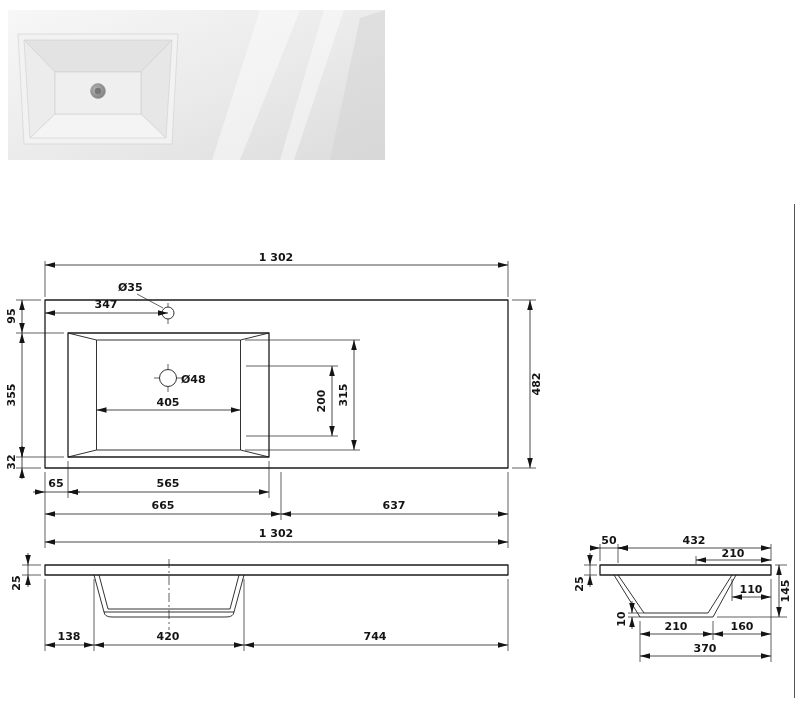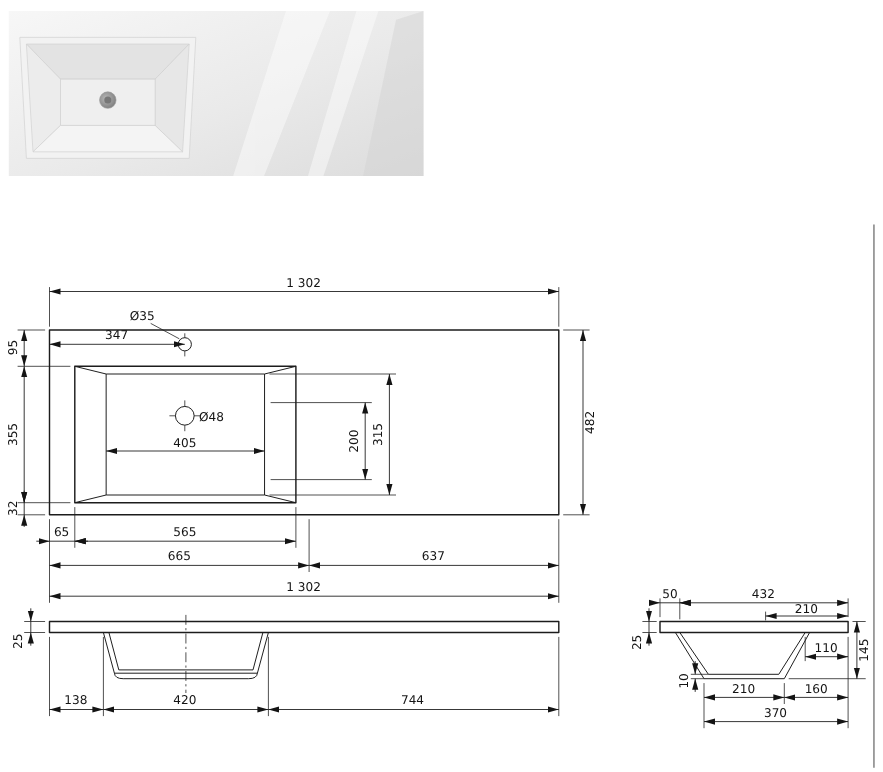--- a/index.html
+++ b/index.html
@@ -1,17 +1,17 @@
 <!DOCTYPE html>
 <html><head>
 <meta charset="utf-8">
 <style>
   html,body{margin:0;padding:0;background:#fff;}
   .page{position:relative;width:803px;height:702px;background:#ffffff;overflow:hidden;
-        font-family:"DejaVu Sans","Liberation Sans",sans-serif;}
+        font-family:"DejaVu Sans","Liberation Sans",sans-serif;font-weight:bold;}
   .page svg{position:absolute;left:0;top:0;}
   svg text{font-family:"DejaVu Sans","Liberation Sans",sans-serif;font-size:11px;fill:#141414;}
   .obj {fill:none;stroke:#1c1c1c;stroke-width:1.3;stroke-linejoin:round;}
   .obj2{fill:none;stroke:#1c1c1c;stroke-width:0.9;stroke-linejoin:round;}
   .hole{fill:#ffffff;stroke:#1c1c1c;stroke-width:0.9;}
   .dim {fill:none;stroke:#1c1c1c;stroke-width:0.8;}
   .ext {fill:none;stroke:#1c1c1c;stroke-width:0.7;}
   .cl  {fill:none;stroke:#1c1c1c;stroke-width:0.7;stroke-dasharray:9 3 2 3;}
   .ph  {stroke:#cfcfcf;stroke-width:0.6;}
 </style>

